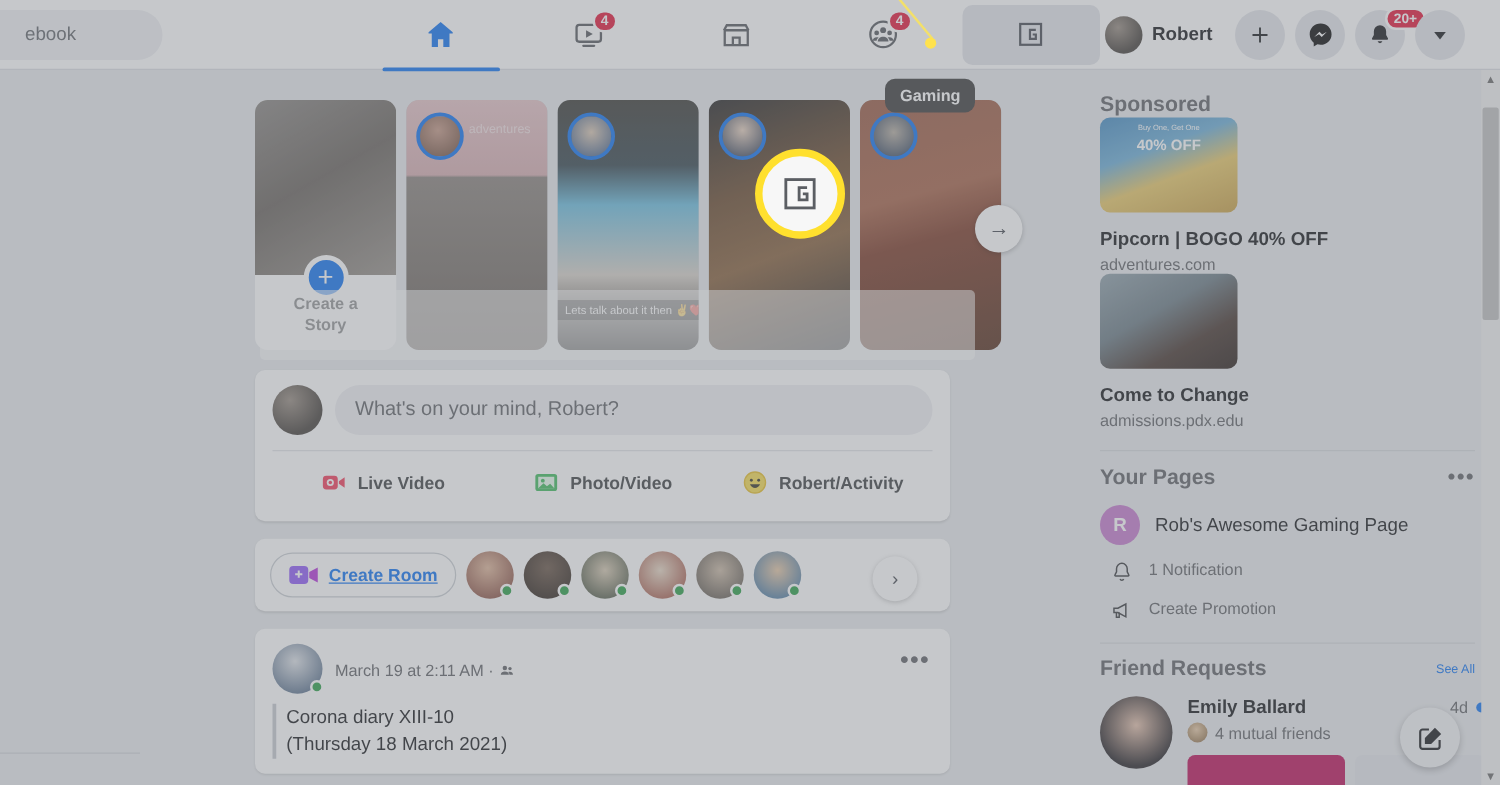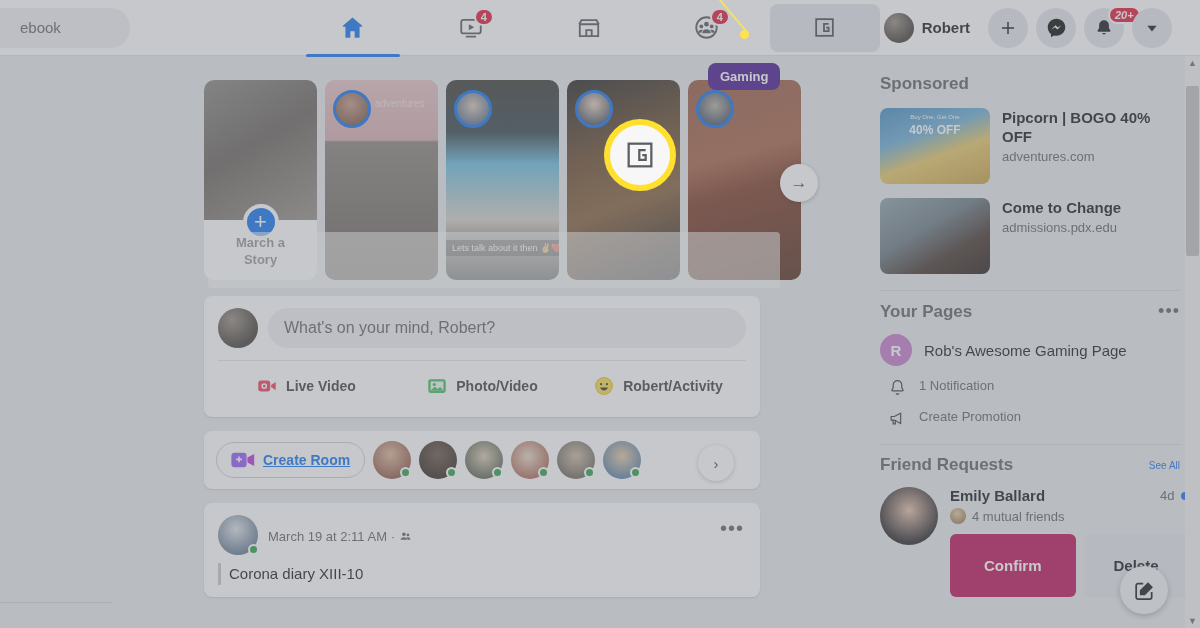--- a/index.html
+++ b/index.html
@@ -51,39 +51,39 @@
   }
   .nav-tab.hovered { background: #e4e6eb; }
   .badge {
     position: absolute; top: 4px; left: 58px;
     min-width: 18px; height: 18px; padding: 0 5px;
     background: #e41e3f; color: #fff;
     border-radius: 9px; font-size: 11px; font-weight: bold;
     display: flex; align-items: center; justify-content: center;
     border: 2px solid #fff;
   }
-  .badge.wide { left: 52px; min-width: 26px; font-style: italic; }
+  .badge.wide { left: 52px; min-width: 26px; }
 
   .nav-right {
     margin-left: auto; display: flex; align-items: center;
     gap: 8px; padding-right: 28px;
   }
   .profile-chip { display: flex; align-items: center; gap: 8px; padding: 4px 10px 4px 4px; border-radius: 18px; cursor: pointer; }
   .profile-chip .pname { font-size: 15px; font-weight: 600; color: #1c1e21; }
   .avatar { border-radius: 50%; background-size: cover; flex: none; }
   .round-btn {
     width: 40px; height: 40px; border-radius: 50%;
     background: #e4e6eb; display: flex; align-items: center; justify-content: center;
     position: relative; cursor: pointer;
   }
 
   
   #gaming-tooltip {
     position: absolute; left: 708px; top: 63px;
-    background: #4c1d95; color: #fff;
+    background: #404040; color: #fff;
     padding: 6px 12px; border-radius: 8px;
     font-size: 13px; font-weight: 600;
     z-index: 40;
   }
 
   
   #left-rail { position: absolute; left: 0; top: 56px; width: 190px; height: 572px; z-index: 5; }
   #left-divider { position: absolute; left: 0; top: 546px; width: 112px; height: 1px; background: #d2d5da; }
 
   
@@ -196,21 +196,21 @@
     margin-top: 8px; padding-left: 8px;
     border-left: 3px solid #c9ccd1;
     font-size: 15px; line-height: 22px; color: #1c1e21;
   }
 
   
   #right { position: absolute; left: 880px; top: 74px; width: 300px; z-index: 6; }
   .rs-title { font-size: 17px; font-weight: 600; color: #65676b; }
   .rs-head { display: flex; align-items: center; justify-content: space-between; }
   .rs-more { color: #65676b; font-size: 18px; letter-spacing: 1px; cursor: pointer; }
-  .ad { display: flex; gap: 12px; margin-top: 14px; cursor: pointer; }
+  .ad { display: flex; gap: 12px; cursor: pointer; flex-direction: column; }
   .ad-thumb { width: 110px; height: 76px; border-radius: 8px; flex: none; }
   .ad-title { font-size: 15px; font-weight: 600; line-height: 19px; color: #1c1e21; }
   .ad-url { font-size: 13px; color: #65676b; margin-top: 3px; }
   .rs-sep { height: 1px; background: #d6d9dd; margin: 16px 0 10px; }
   .page-row { display: flex; align-items: center; gap: 12px; margin-top: 12px; cursor: pointer; }
   .page-badge {
     width: 32px; height: 32px; border-radius: 50%;
     background: #c77ecf; color: #fff; font-weight: 600; font-size: 15px;
     display: flex; align-items: center; justify-content: center; flex: none;
   }
@@ -362,21 +362,21 @@
 </div>
 
 <div id="feed">
 
   <div id="stories">
 
     <div class="story create-story">
       <div class="top-img" style="background:linear-gradient(150deg,#8e8a86 0%,#6d6761 45%,#9b958e 100%);"></div>
       <div class="plus">+</div>
       <div class="cap">
-        <div>March a</div>
+        <div>Create a</div>
         <div>Story</div>
       </div>
     </div>
 
     <div class="story">
       <div class="story-img" style="background:linear-gradient(180deg,#e5c4c7 0%,#d8b0b4 30%,#8e8781 31%,#6d655e 100%);"></div>
       <div class="story-ring" style="background:radial-gradient(circle at 45% 35%,#c79c8a,#6e4e3e);"></div>
       <div class="story-name-faint">adventures</div>
     </div>
 
@@ -489,20 +489,21 @@
           <circle cx="9" cy="8" r="3.3" fill="#65676b"></circle>
           <circle cx="16.6" cy="9" r="2.5" fill="#65676b"></circle>
           <path d="M3 18c0-3 2.7-4.7 6-4.7s6 1.7 6 4.7z" fill="#65676b"></path>
           <path d="M15.8 18c-.1-1.7-.8-3-2-3.9.9-.4 1.9-.5 2.8-.5 2.4 0 4.4 1.3 4.4 4.4z" fill="#65676b"></path>
         </svg>
       </div>
       <div class="post-more">•••</div>
     </div>
     <div class="post-body">
       <div>Corona diary XIII-10</div>
+      <div>(Thursday 18 March 2021)</div>
     </div>
   </div>
 </div>
 
 <div id="story-panel"></div>
 <div id="story-next">→</div>
 
 <div id="right">
 
   <div class="rs-title">Sponsored</div>

